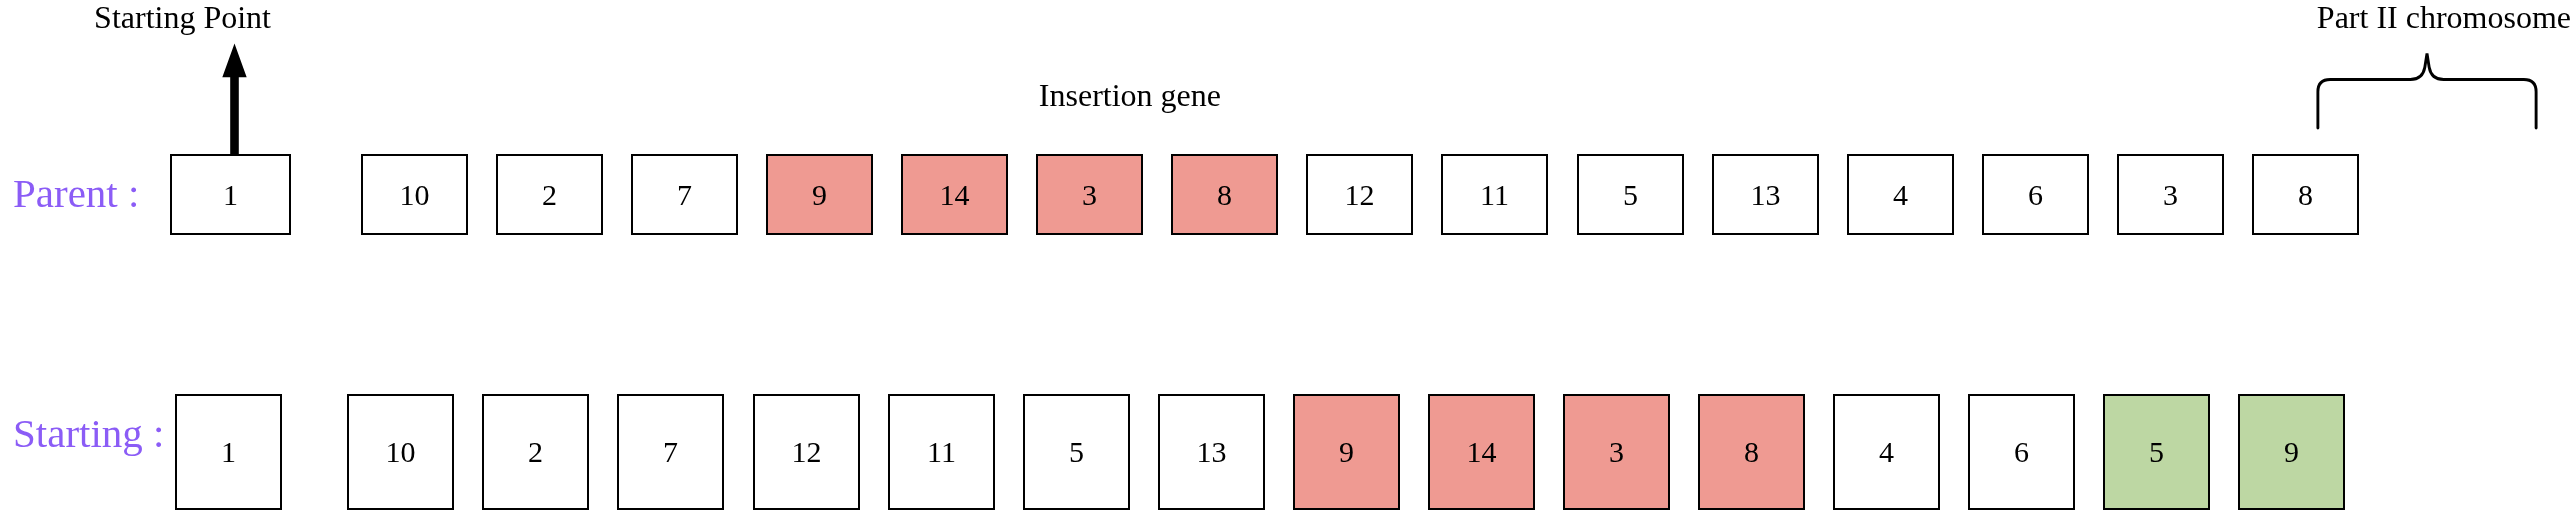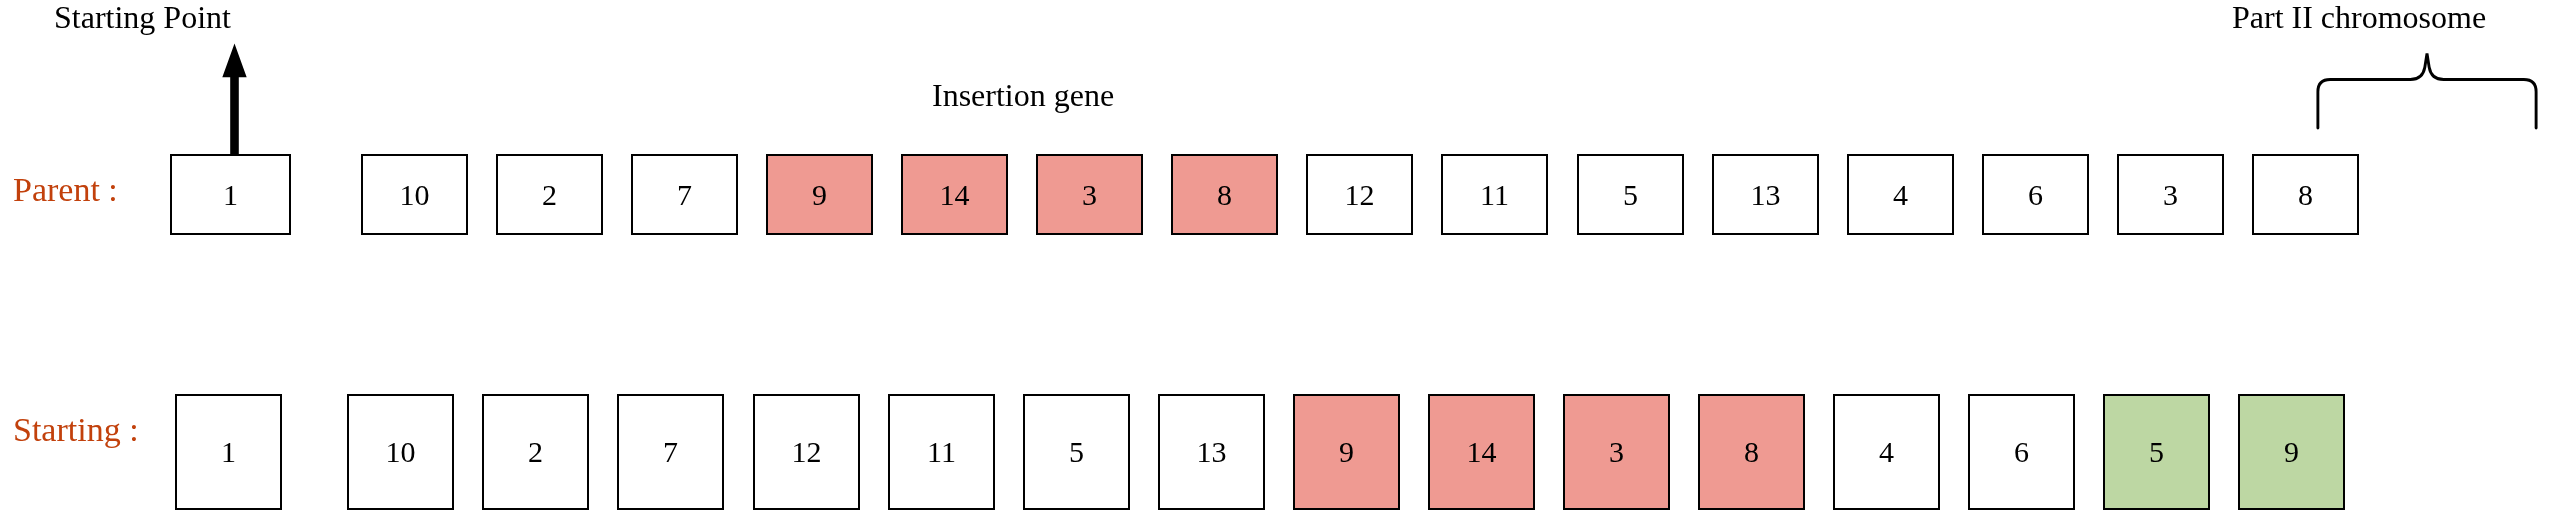--- a/index.html
+++ b/index.html
@@ -15,34 +15,34 @@
     position: relative;
     width: 2576px;
     height: 532px;
     background: #ffffff;
     overflow: hidden;
   }
 
   
   .row-label {
     position: absolute;
-    font-size: 34px;
+    font-size: 41px;
     line-height: 1;
     white-space: nowrap;
-    color: #c2410c;
+    color: #8b5cf6;
   }
 
   
   .caption {
     position: absolute;
     font-size: 32px;
     line-height: 1;
     white-space: nowrap;
     color: #000;
-    text-align: left;
+    text-align: right;
   }
 
   
   .gene-row { position: absolute; }
   .gene-box {
     position: absolute;
     box-sizing: border-box;
     border: 2.2px solid #000000;
     background: #ffffff;
     display: flex;

